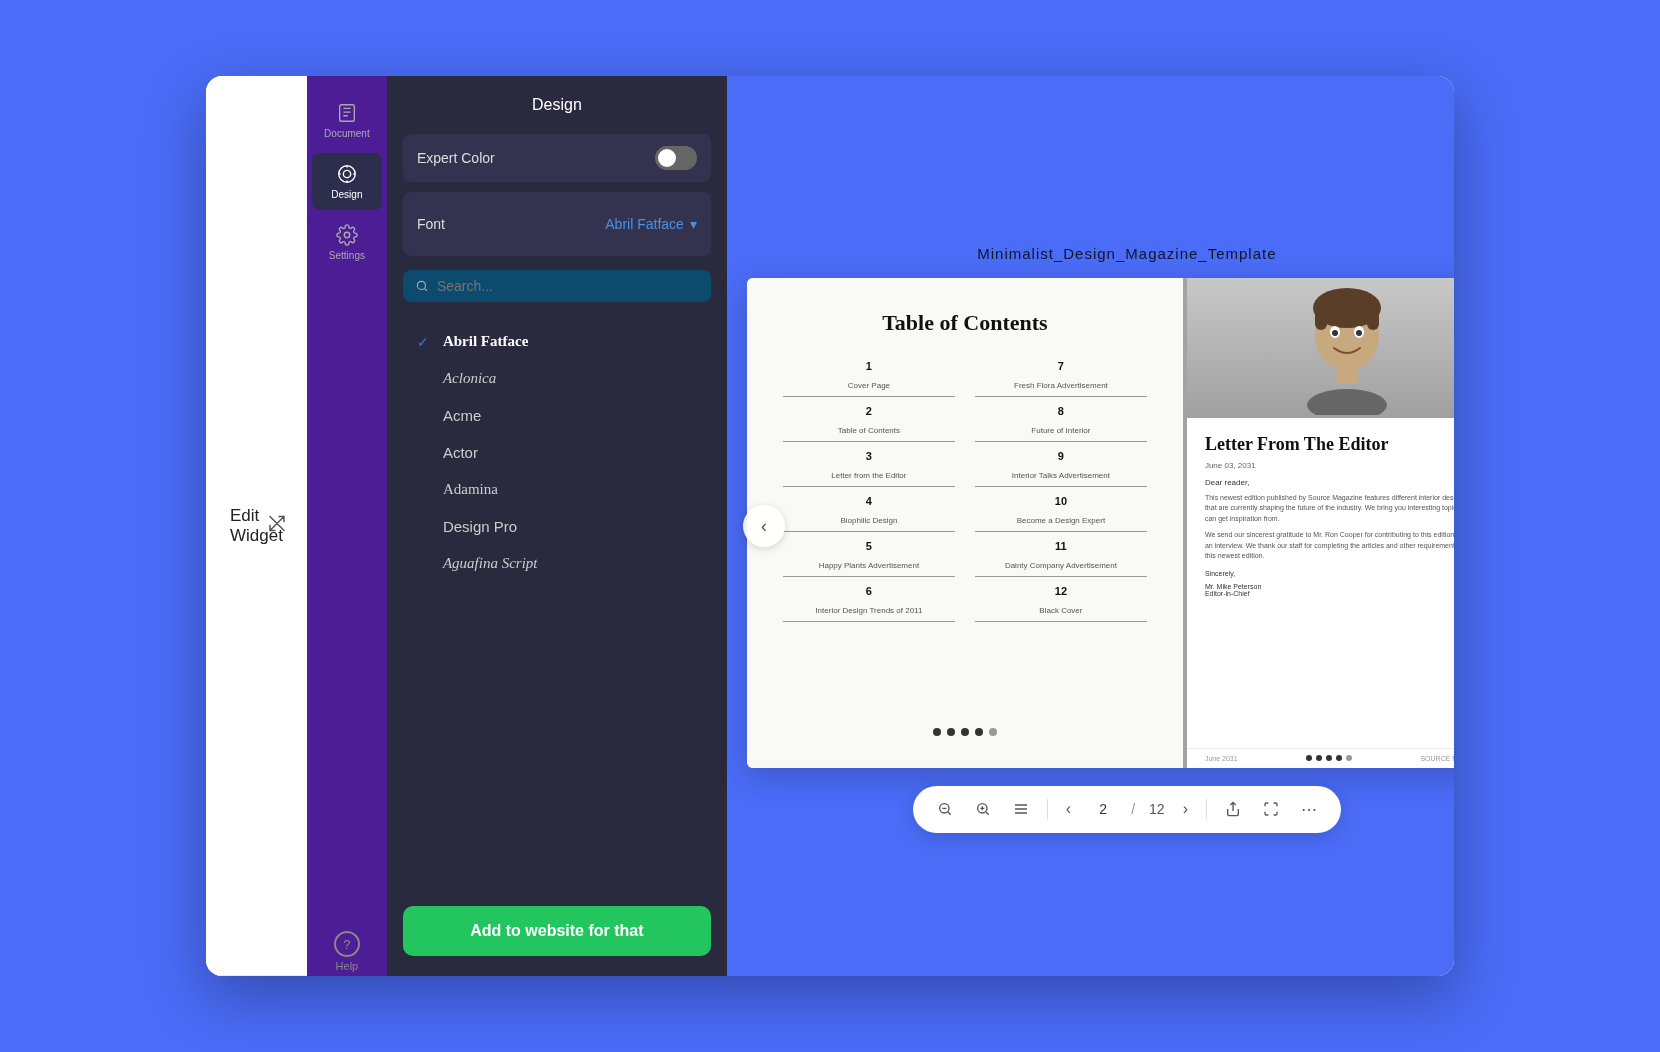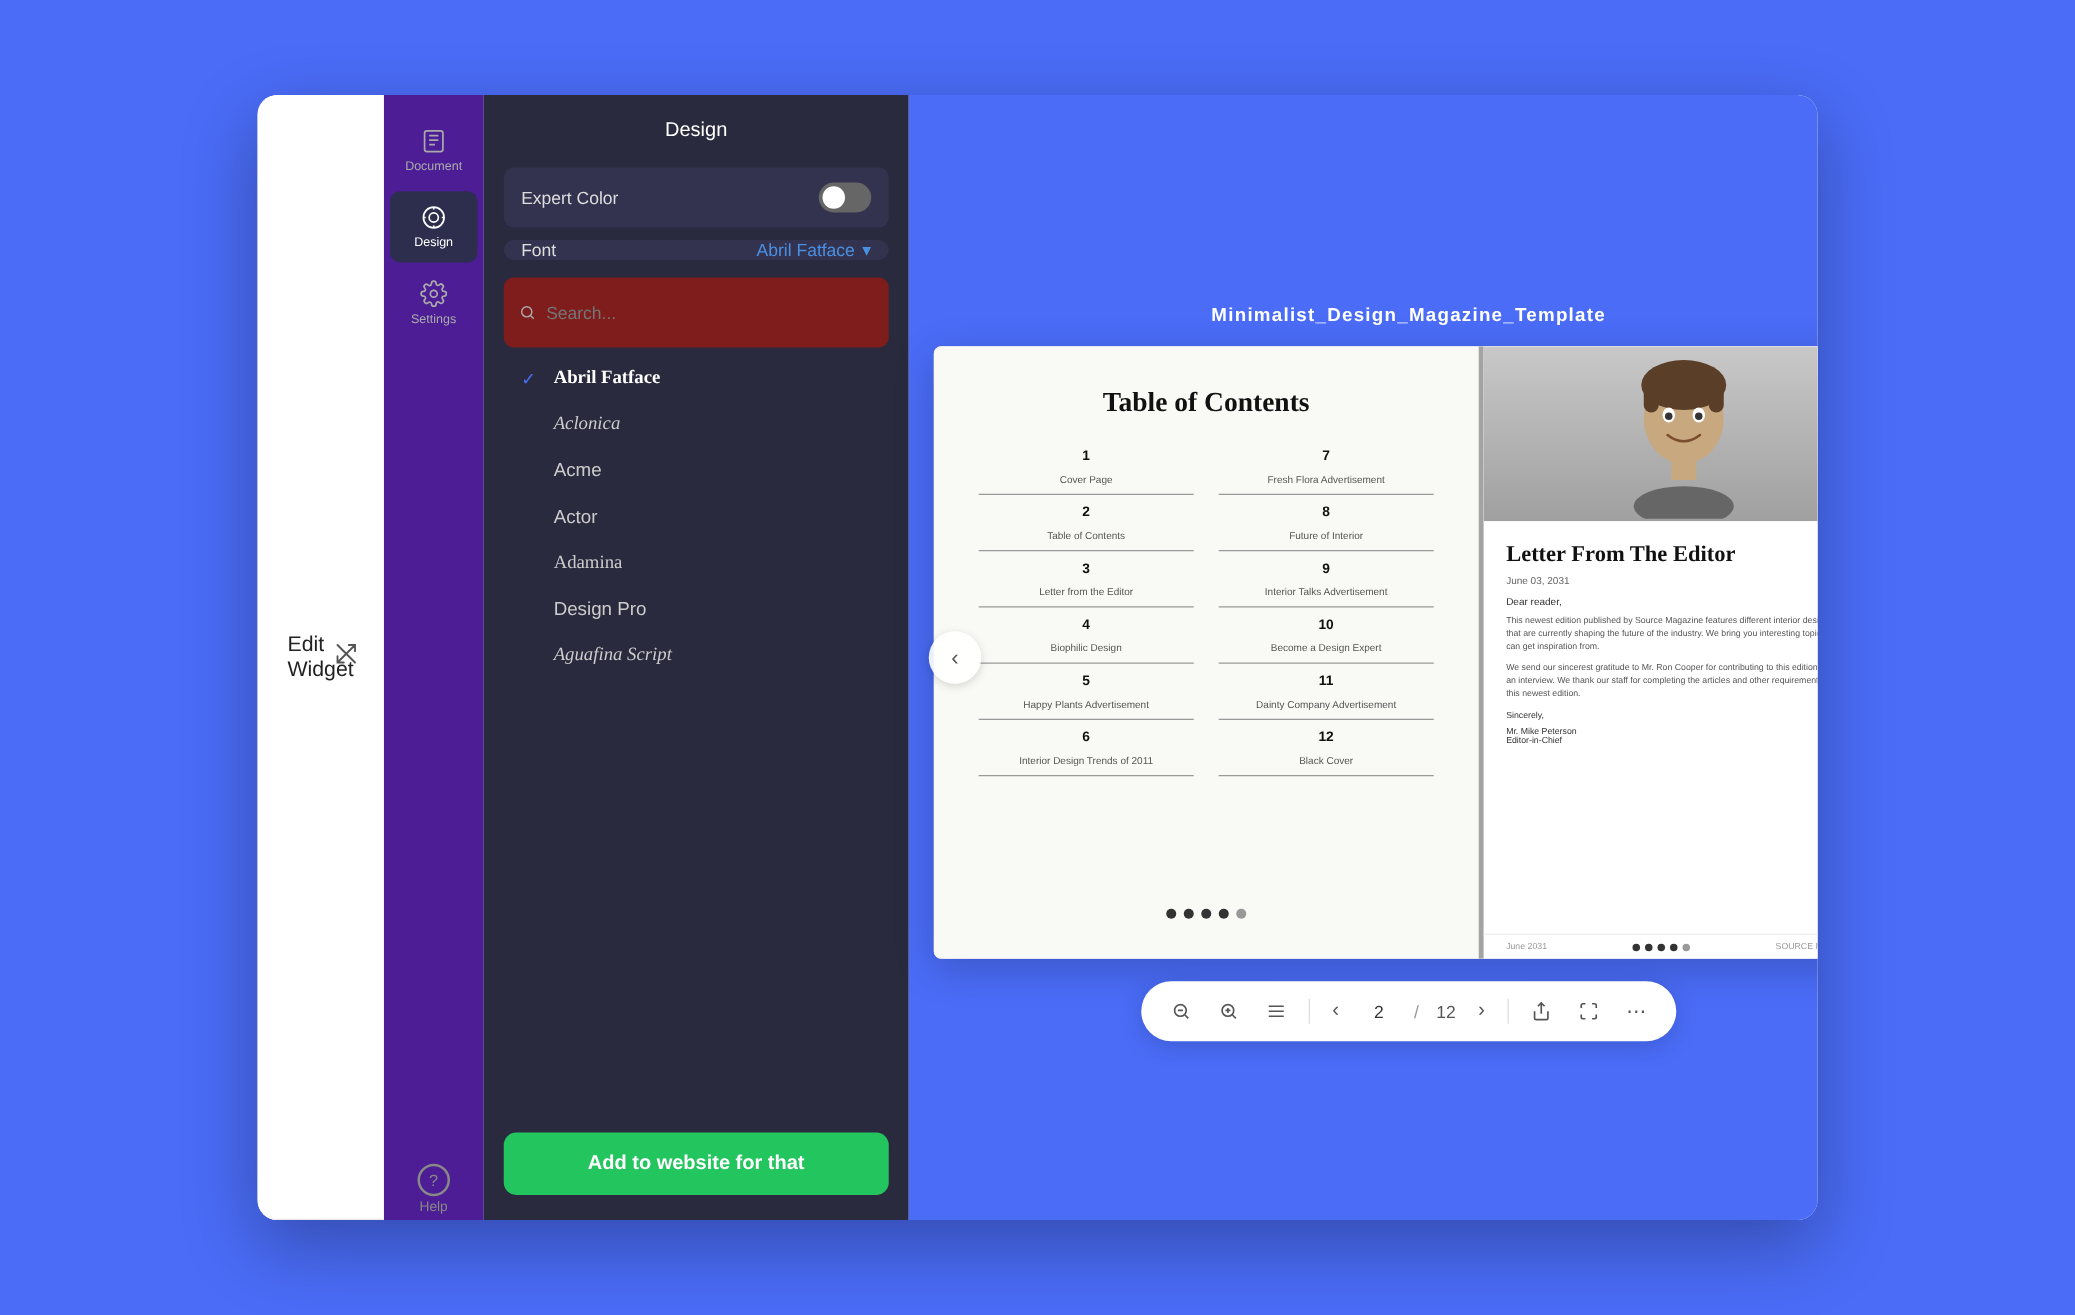--- a/index.html
+++ b/index.html
@@ -139,21 +139,21 @@
       height: 28px;
       border-radius: 50%;
       background: #4a6cf7;
       border: 2px solid #666;
     }
     
     .font-row {
       display: flex;
       align-items: flex-end;
       justify-content: space-between;
-      padding: 0 14px;
+      padding: 24px 14px;
       background: #333350;
       border-radius: 8px;
       margin-bottom: 14px;
     }
     .font-label {
       color: #ddd;
       font-size: 14px;
     }
     .font-value {
       color: #4a90e2;
@@ -161,24 +161,24 @@
       font-weight: 500;
       display: flex;
       align-items: center;
       gap: 6px;
       cursor: pointer;
     }
     
     .search-box {
       display: flex;
       align-items: center;
-      background: #7f1d1d;
+      background: #0c4a6e;
       border-radius: 8px;
-      padding: 20px 12px;
-      margin-bottom: 6px;
+      padding: 8px 12px;
+      margin-bottom: 21px;
       gap: 8px;
     }
     .search-box input {
       background: none;
       border: none;
       outline: none;
       color: #aaa;
       font-size: 14px;
       flex: 1;
     }
@@ -254,23 +254,23 @@
       flex: 1;
       background: #4a6cf7;
       display: flex;
       flex-direction: column;
       align-items: center;
       justify-content: center;
       position: relative;
       padding: 20px;
     }
     .preview-title {
-      color: #ffffff;
+      color: #0f172a;
       font-size: 15px;
-      font-weight: 700;
+      font-weight: 400;
       margin-bottom: 16px;
       letter-spacing: 1px;
       margin-top: 25px;
     }
     
     .doc-viewer {
       background: #f5f5f0;
       border-radius: 6px;
       width: 760px;
       height: 490px;

